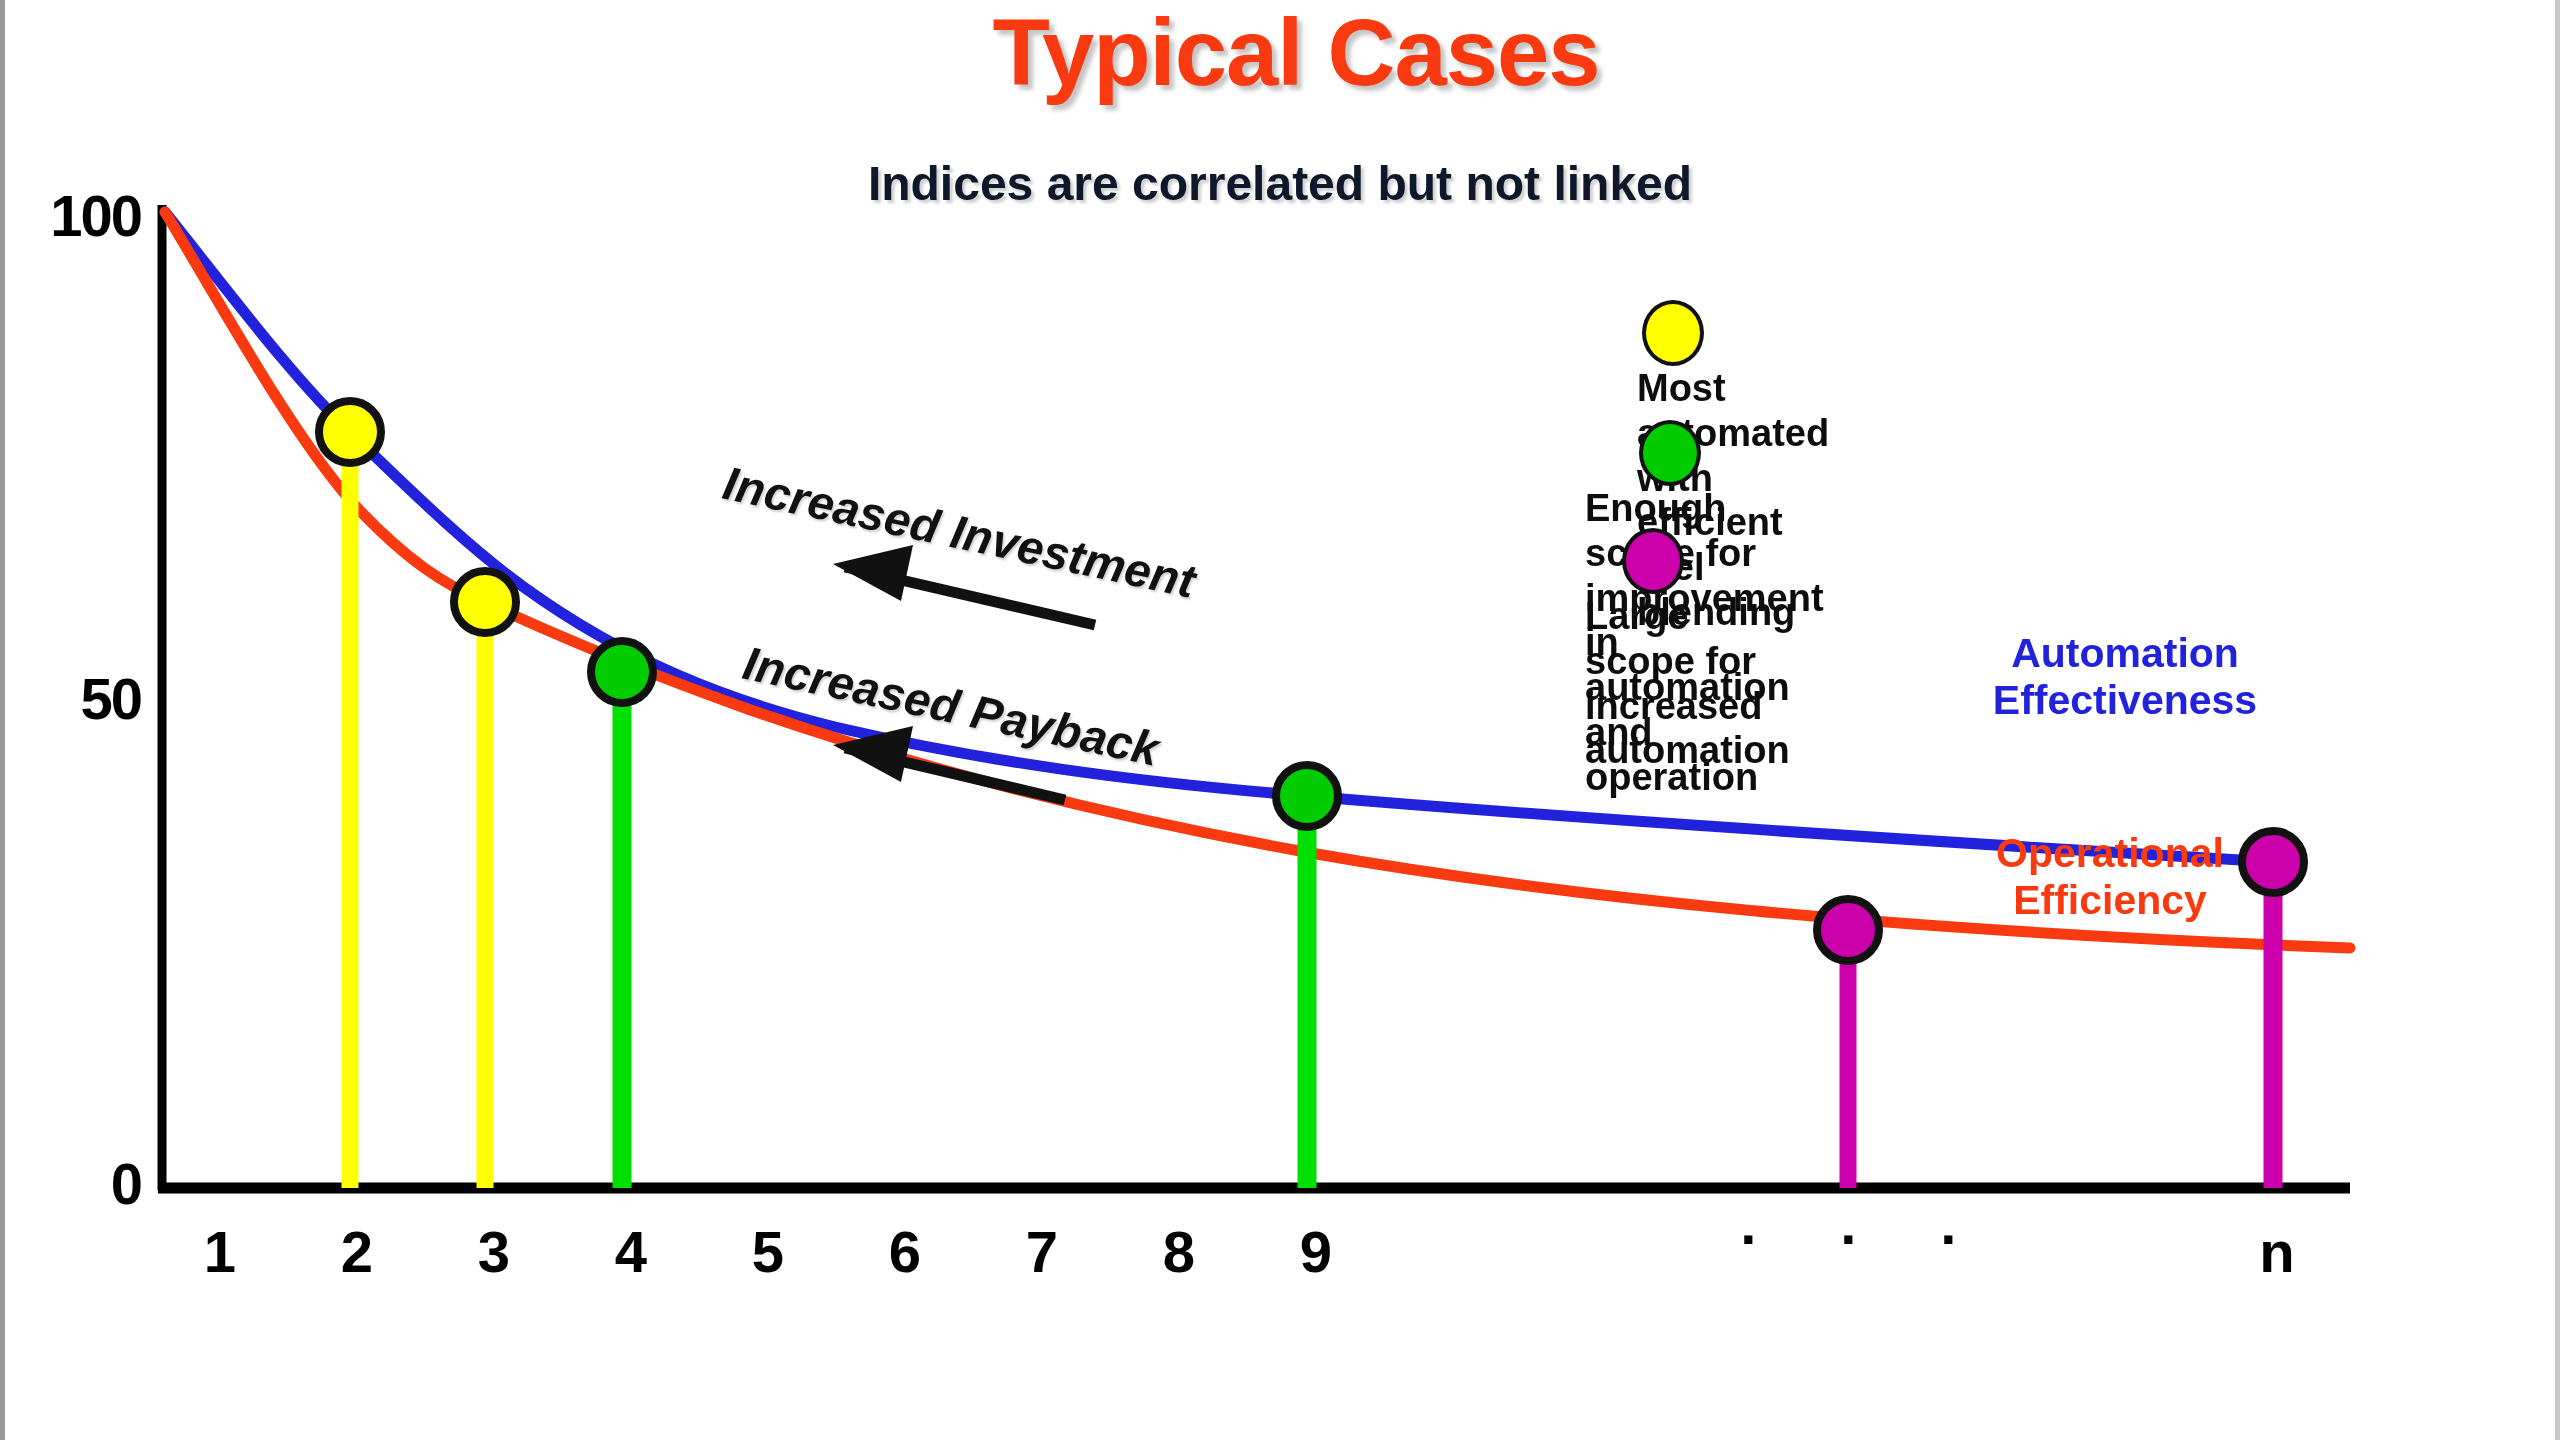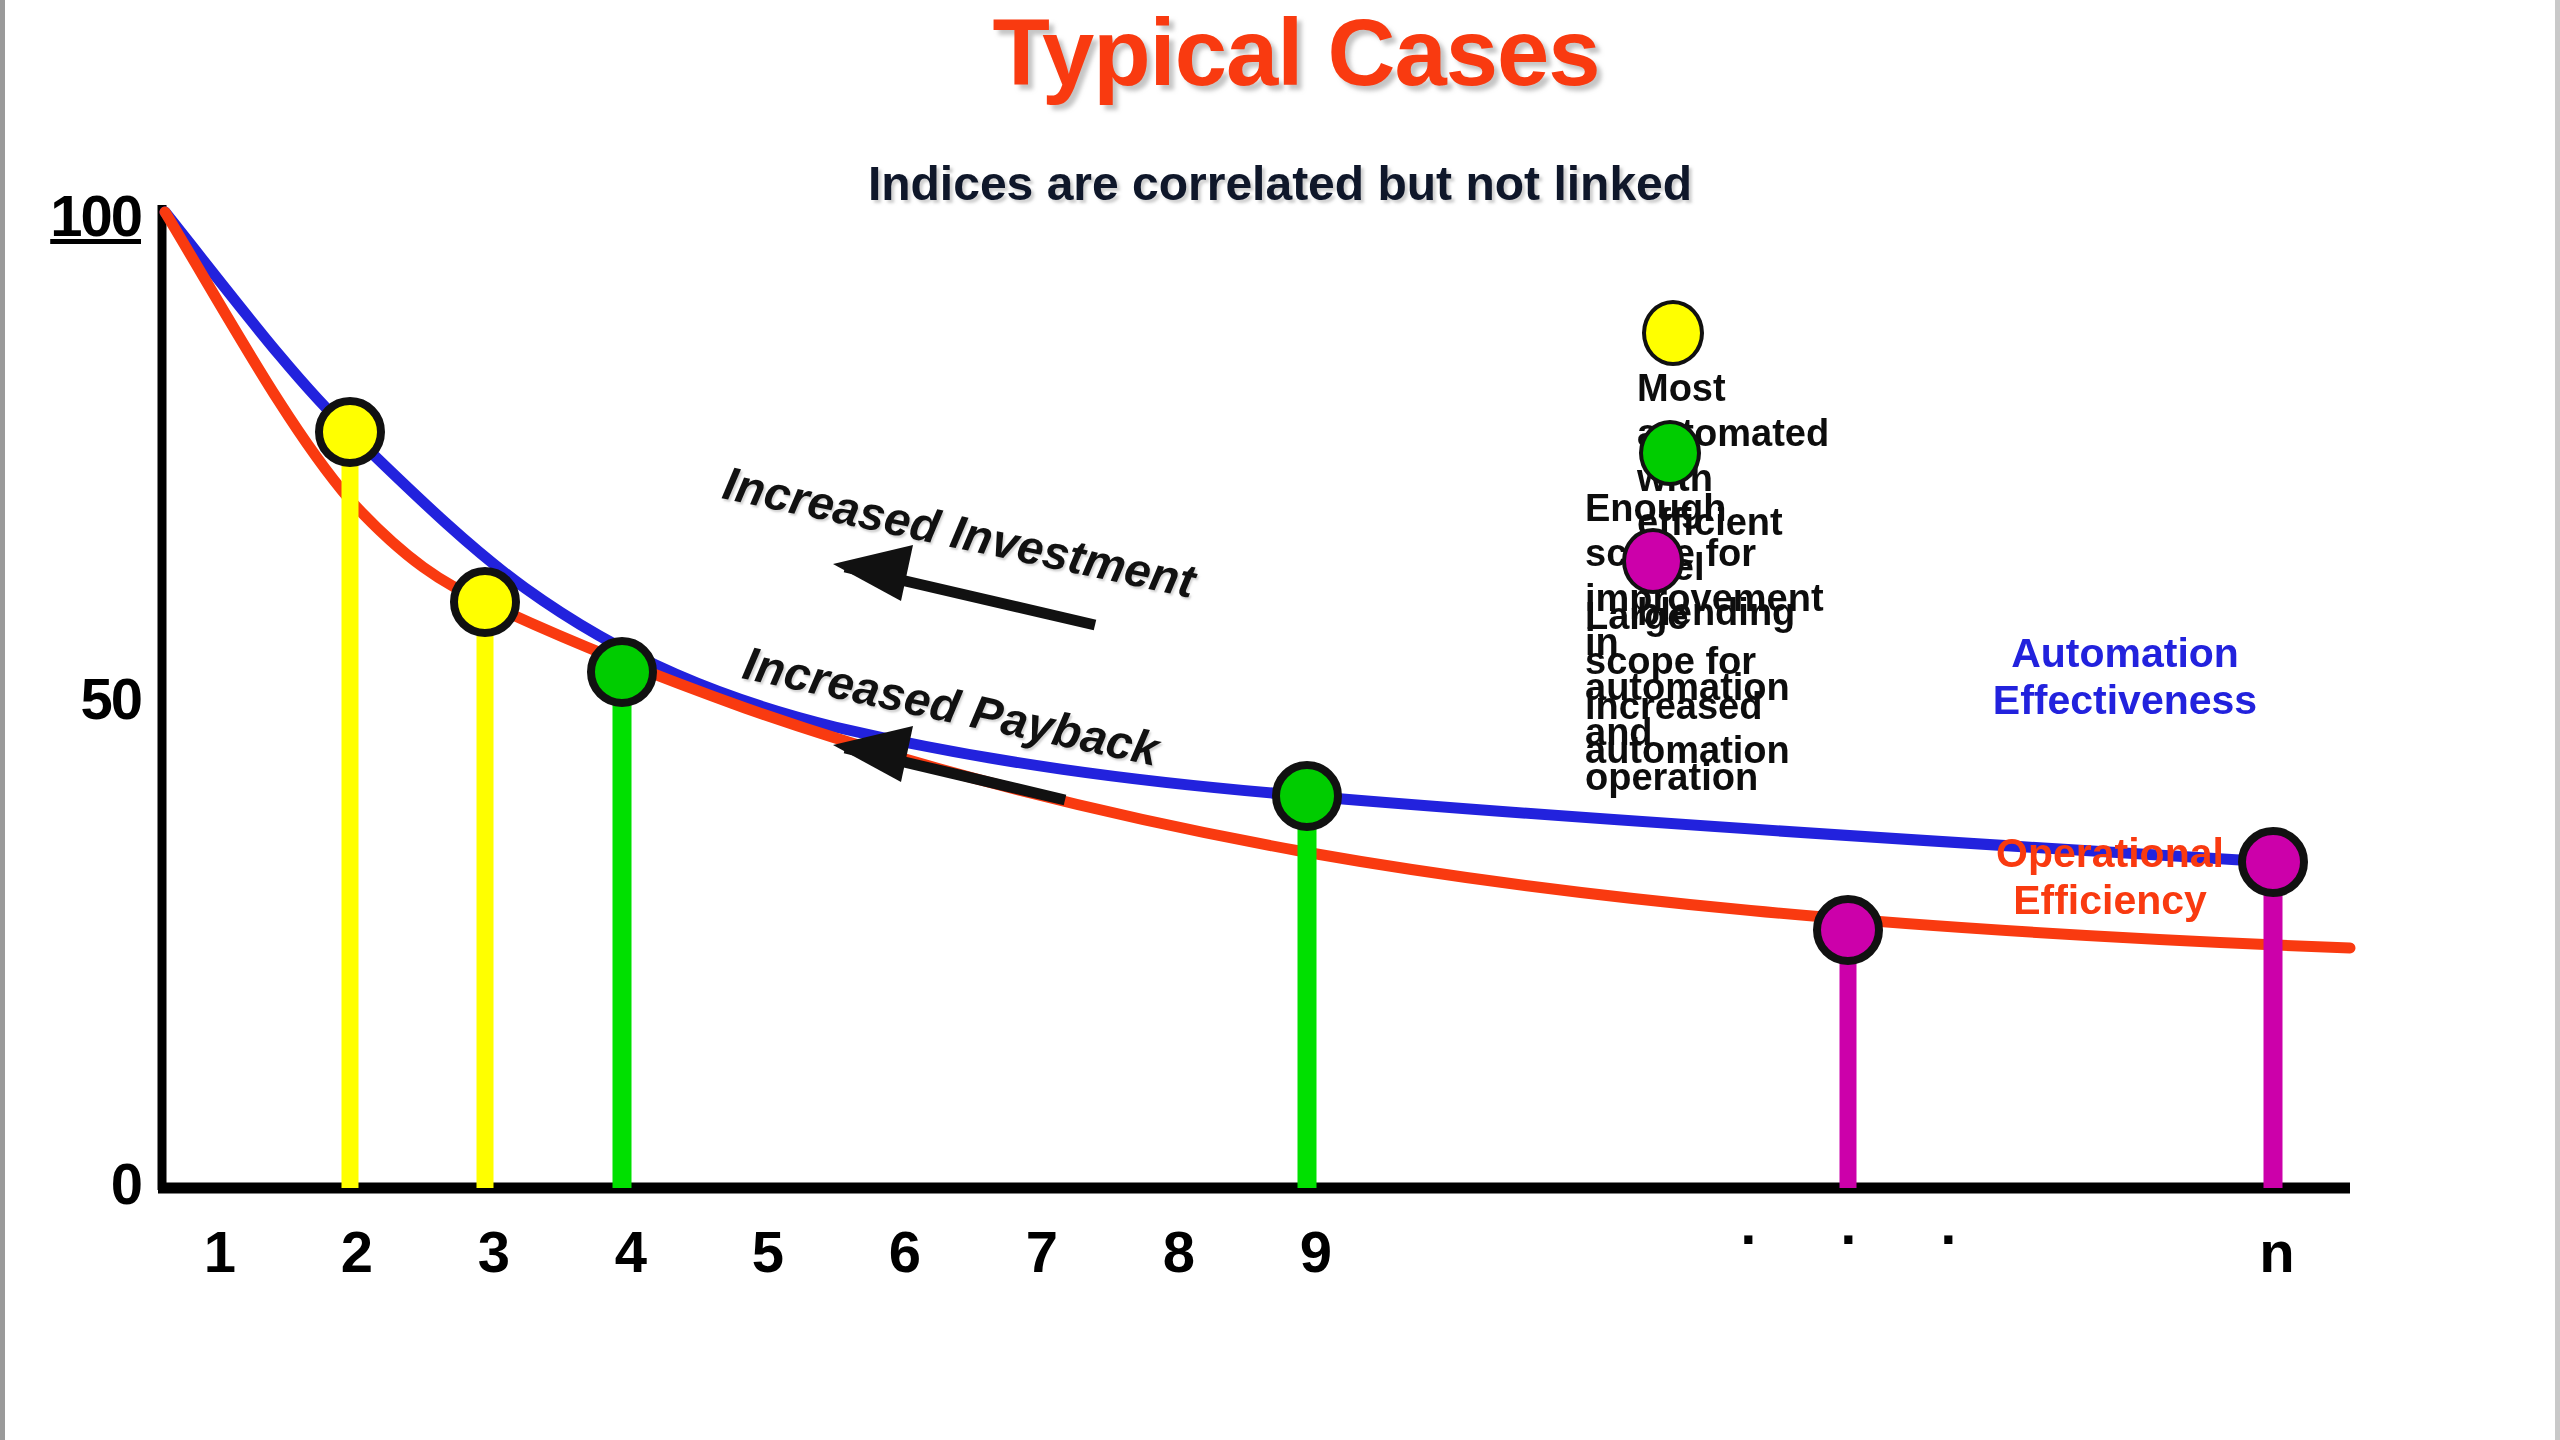--- a/index.html
+++ b/index.html
@@ -172,21 +172,21 @@
         <line x1="1090" y1="625" x2="840" y2="567" stroke="#111" stroke-width="11"></line>
         <polygon points="828,564 908,545 896,601" fill="#111"></polygon>
       </g>
       <g>
         <line x1="1060" y1="800" x2="840" y2="748" stroke="#111" stroke-width="11"></line>
         <polygon points="828,745 908,726 896,782" fill="#111"></polygon>
       </g>
     </g>
   </svg>
 
-  <div class="ytick" style="left:6px; top:182px;text-decoration:underline;">100</div>
+  <div class="ytick" style="left:6px; top:182px;">100</div>
   <div class="ytick" style="left:6px; top:665px;">50</div>
   <div class="ytick" style="left:6px; top:1150px;">0</div>
 
   <div class="xtick" style="left:215px; top:1218px;">1</div>
   <div class="xtick" style="left:352px; top:1218px;">2</div>
   <div class="xtick" style="left:489px; top:1218px;">3</div>
   <div class="xtick" style="left:626px; top:1218px;">4</div>
   <div class="xtick" style="left:763px; top:1218px;">5</div>
   <div class="xtick" style="left:900px; top:1218px;">6</div>
   <div class="xtick" style="left:1037px; top:1218px;">7</div>

